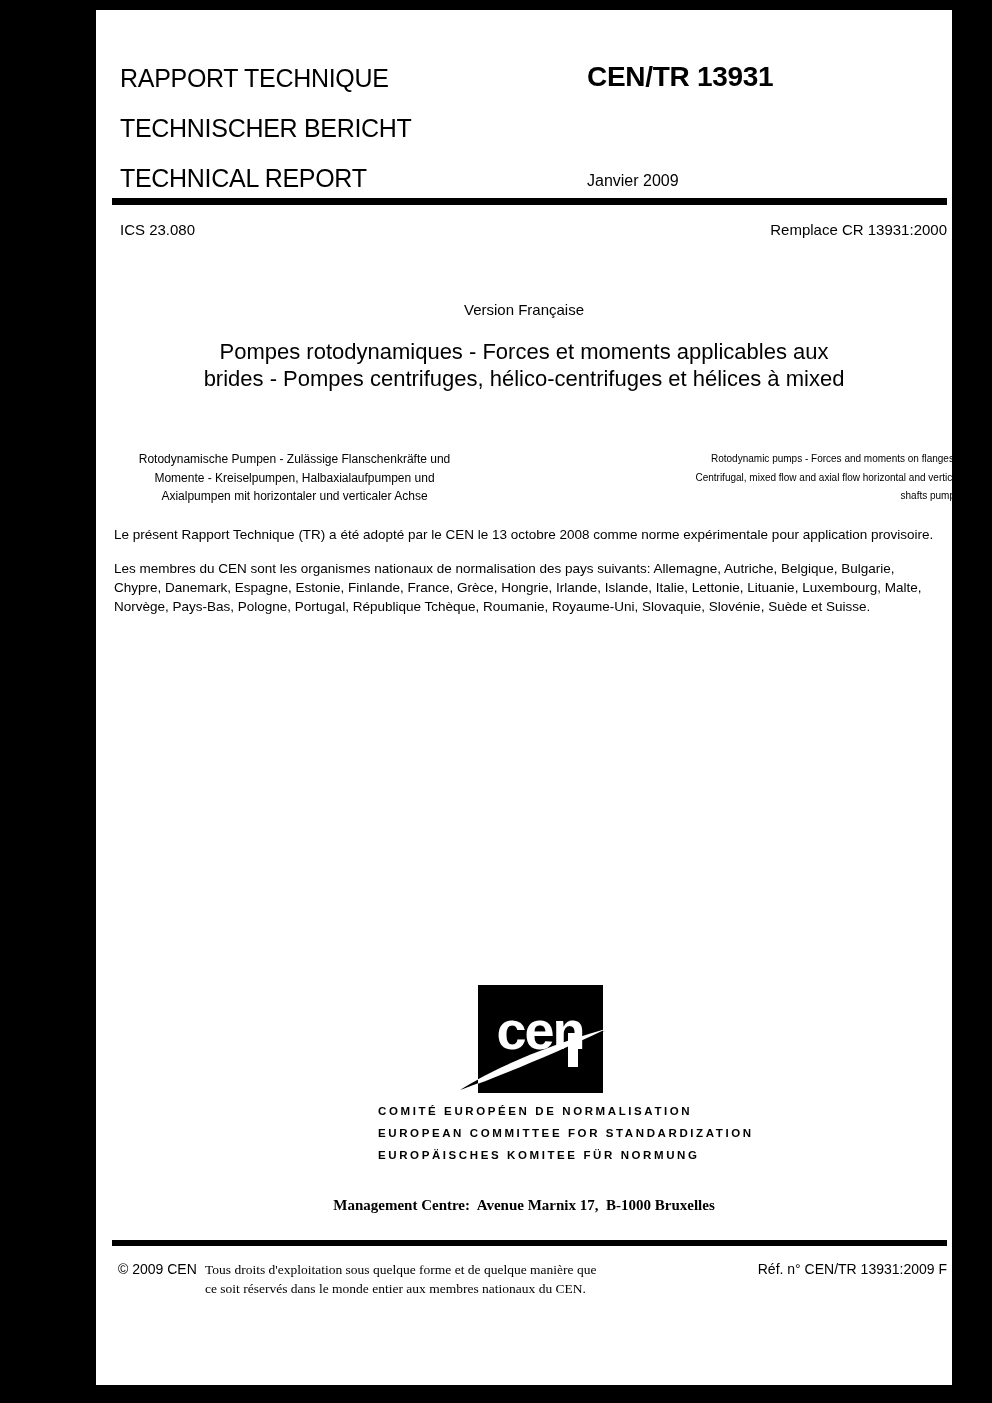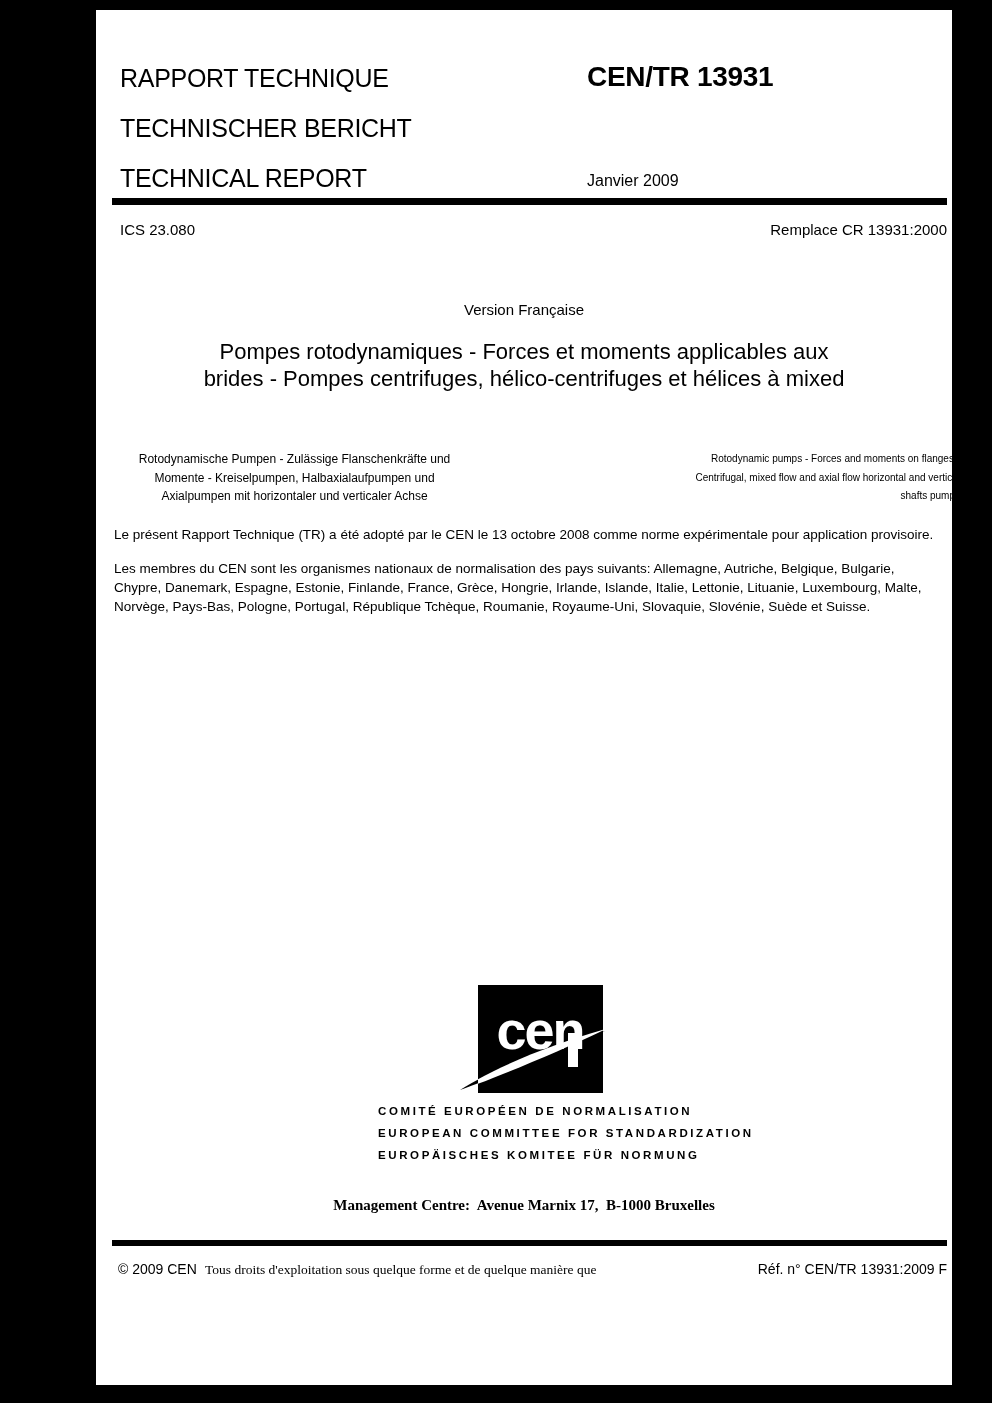--- a/index.html
+++ b/index.html
@@ -118,14 +118,15 @@
   <div>EUROPÄISCHES KOMITEE FÜR NORMUNG</div>
 </div>
 
 <div id="management-centre">Management Centre:  Avenue Marnix 17,  B-1000 Bruxelles</div>
 
 <div class="rule" id="rule-2"></div>
 
 <div id="copyright">© 2009 CEN</div>
 <div id="rights">
   <div>Tous droits d'exploitation sous quelque forme et de quelque manière que</div>
+  <div>ce soit réservés dans le monde entier aux membres nationaux du CEN.</div>
 </div>
 <div id="reference">Réf. n° CEN/TR 13931:2009 F</div>
 
 </body></html>

